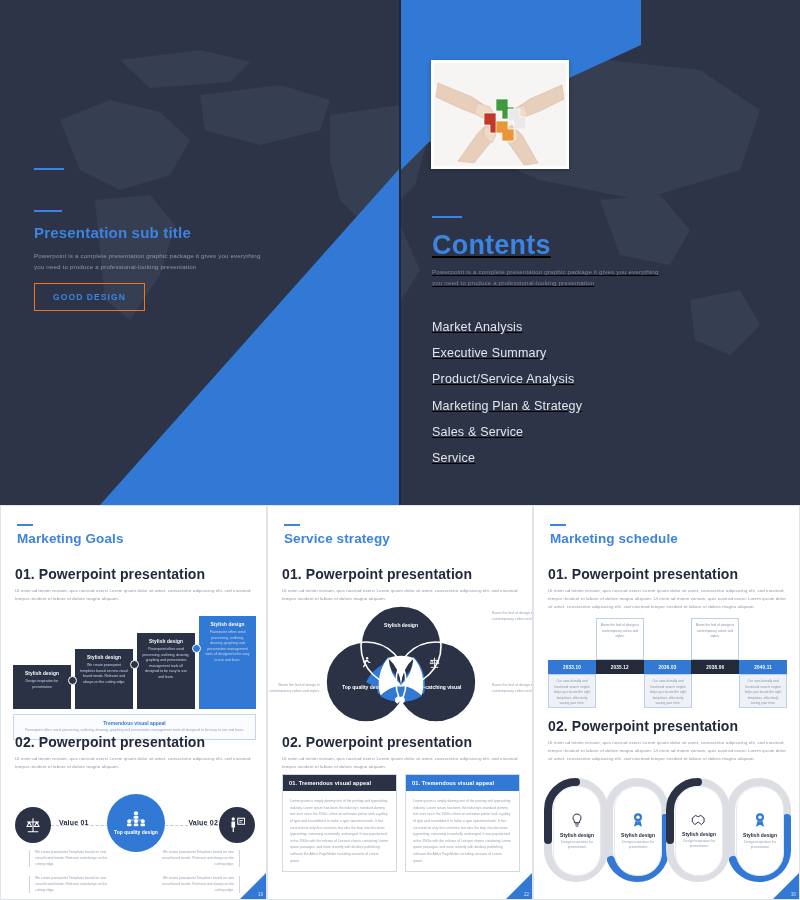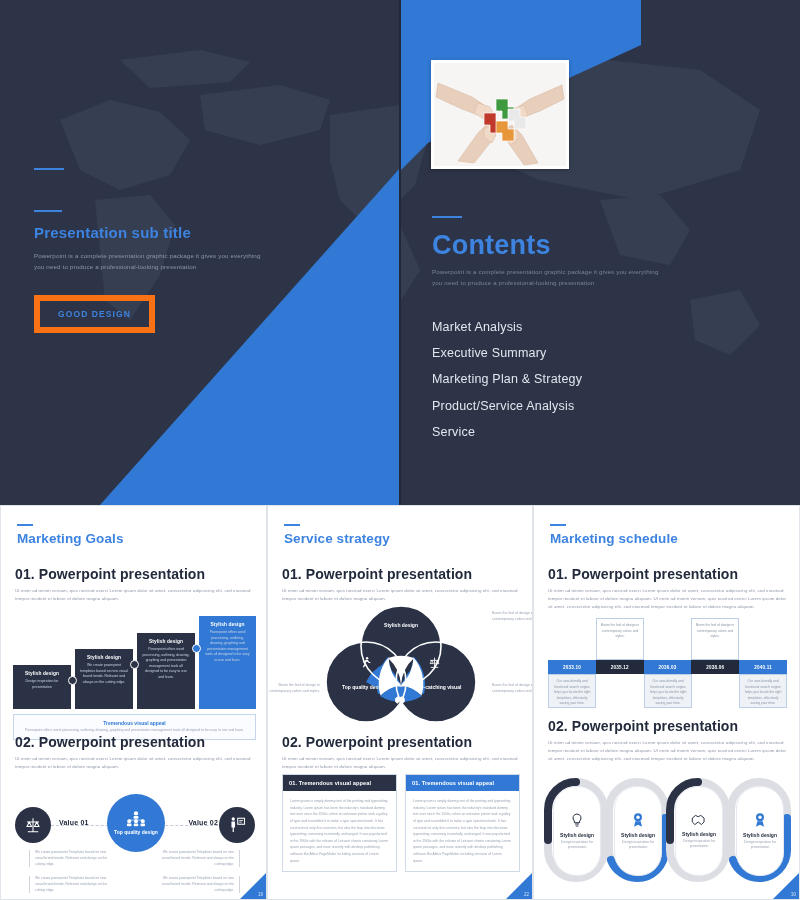--- a/index.html
+++ b/index.html
@@ -20,24 +20,24 @@
   
   .blue-top{position:absolute;left:401px;top:0;width:399px;height:505px;z-index:2;}
   .blue-top svg{display:block;}
 
   .title-rule{width:30px;height:2px;background:#3d83e0;margin-bottom:14px;}
   .hero-left{position:absolute;left:34px;top:168px;z-index:5;width:330px;}
   .hero-title{font-size:33px;font-weight:700;color:#ffffff;letter-spacing:.2px;line-height:1;margin:0;}
   .hero-subrule{width:28px;height:2px;background:#3d83e0;margin:40px 0 12px 0;}
   .hero-sub{font-size:15px;font-weight:700;color:#3d83e0;margin:0;letter-spacing:.2px;}
   .hero-desc{font-size:6.2px;color:#8d96ad;line-height:1.75;margin:10px 0 0 0;width:230px;letter-spacing:.15px;}
-  .hero-btn{margin-top:22px;display:inline-block;border:6px solid #f97316;color:#3d83e0;font-size:8.5px;
+  .hero-btn{margin-top:10px;display:inline-block;border:1px solid #f97316;color:#3d83e0;font-size:8.5px;
             letter-spacing:1.1px;padding:8px 18px;font-weight:700;background:transparent;}
 
-  .hero-right{position:absolute;left:432px;top:216px;z-index:5;width:350px;}
+  .hero-right{position:absolute;left:432px;top:216px;z-index:5;width:350px;text-decoration:underline;}
   .contents-title{font-size:27px;font-weight:700;color:#3d83e0;margin:0;letter-spacing:.2px;line-height:1;}
   .contents-desc{font-size:6.2px;color:#7b849c;line-height:1.75;margin:8px 0 0 0;width:228px;letter-spacing:.15px;}
   .contents-list{margin:31px 0 0 0;padding:0;list-style:none;}
   .contents-list li{font-size:12.5px;color:#e2e6ef;margin-bottom:12.3px;letter-spacing:.2px;font-weight:400;}
 
   .photo{position:absolute;left:431px;top:60px;width:132px;height:103px;z-index:5;
          border:3px solid #fff;background:#f4f4f2;overflow:hidden;box-shadow:0 1px 4px rgba(0,0,0,.25);}
   .photo svg{display:block;width:100%;height:100%;}
 
   
@@ -188,22 +188,23 @@
       </svg>
     </div>
 
     <div class="hero-right">
       <div class="title-rule"></div>
       <h2 class="contents-title">Contents</h2>
       <p class="contents-desc">Powerpoint is a complete presentation graphic package it gives you everything you need to produce a professional-looking presentation</p>
       <ul class="contents-list">
         <li>Market Analysis</li>
         <li>Executive Summary</li>
+        <li>Product/Service Analysis</li>
         <li>Marketing Plan &amp; Strategy</li>
-        <li>Product/Service Analysis</li>
+        <li>Sales &amp; Service</li>
         <li>Service</li>
       </ul>
     </div>
   </div>
 
   <div class="row">
 
     <div class="slide s1">
       <div class="sl-head">
         <div class="sl-rule"></div>

